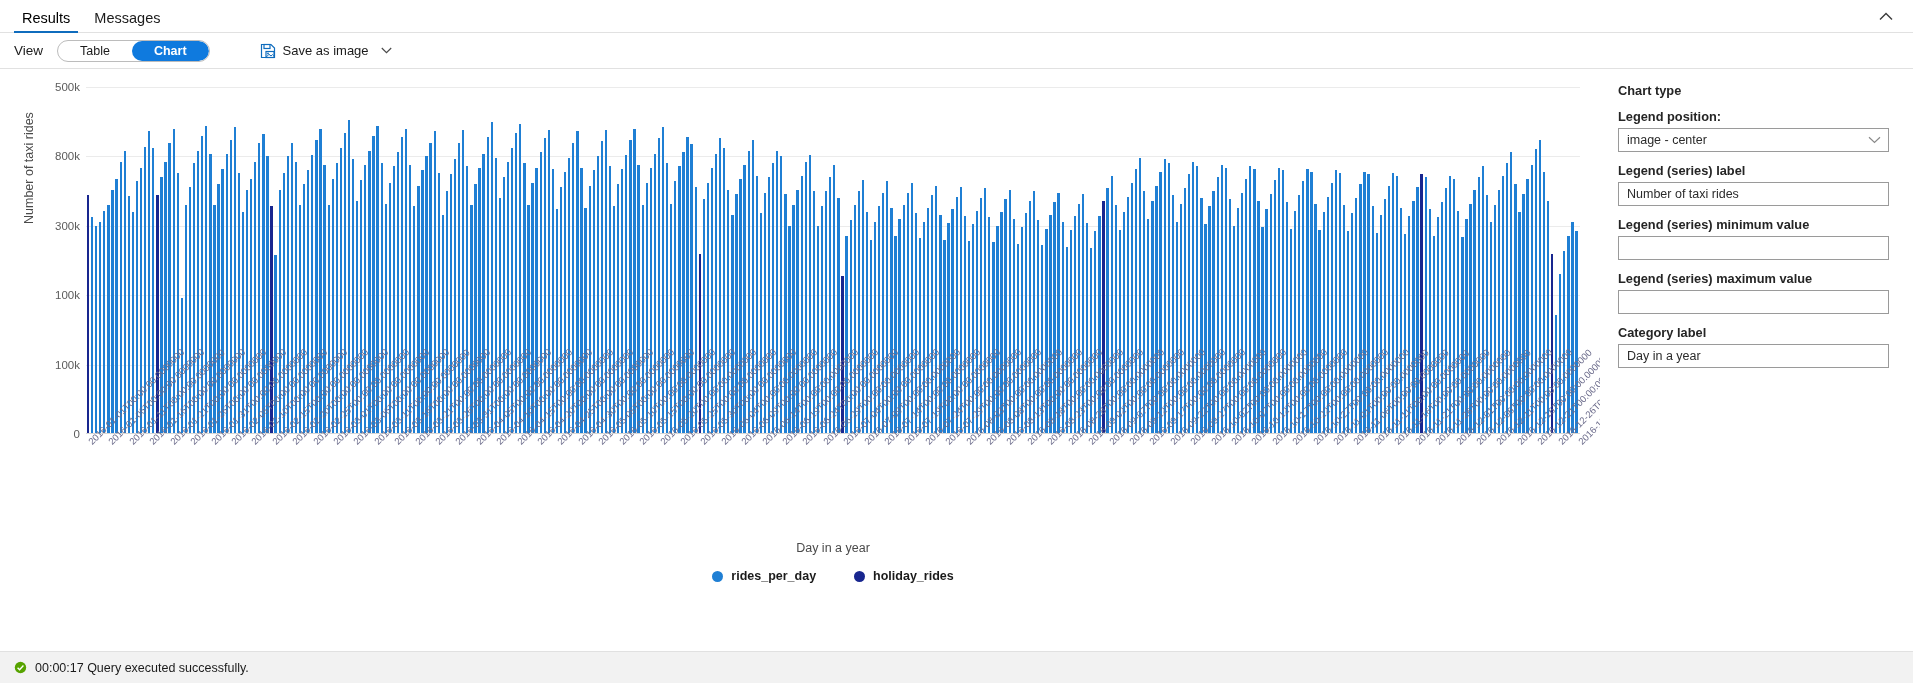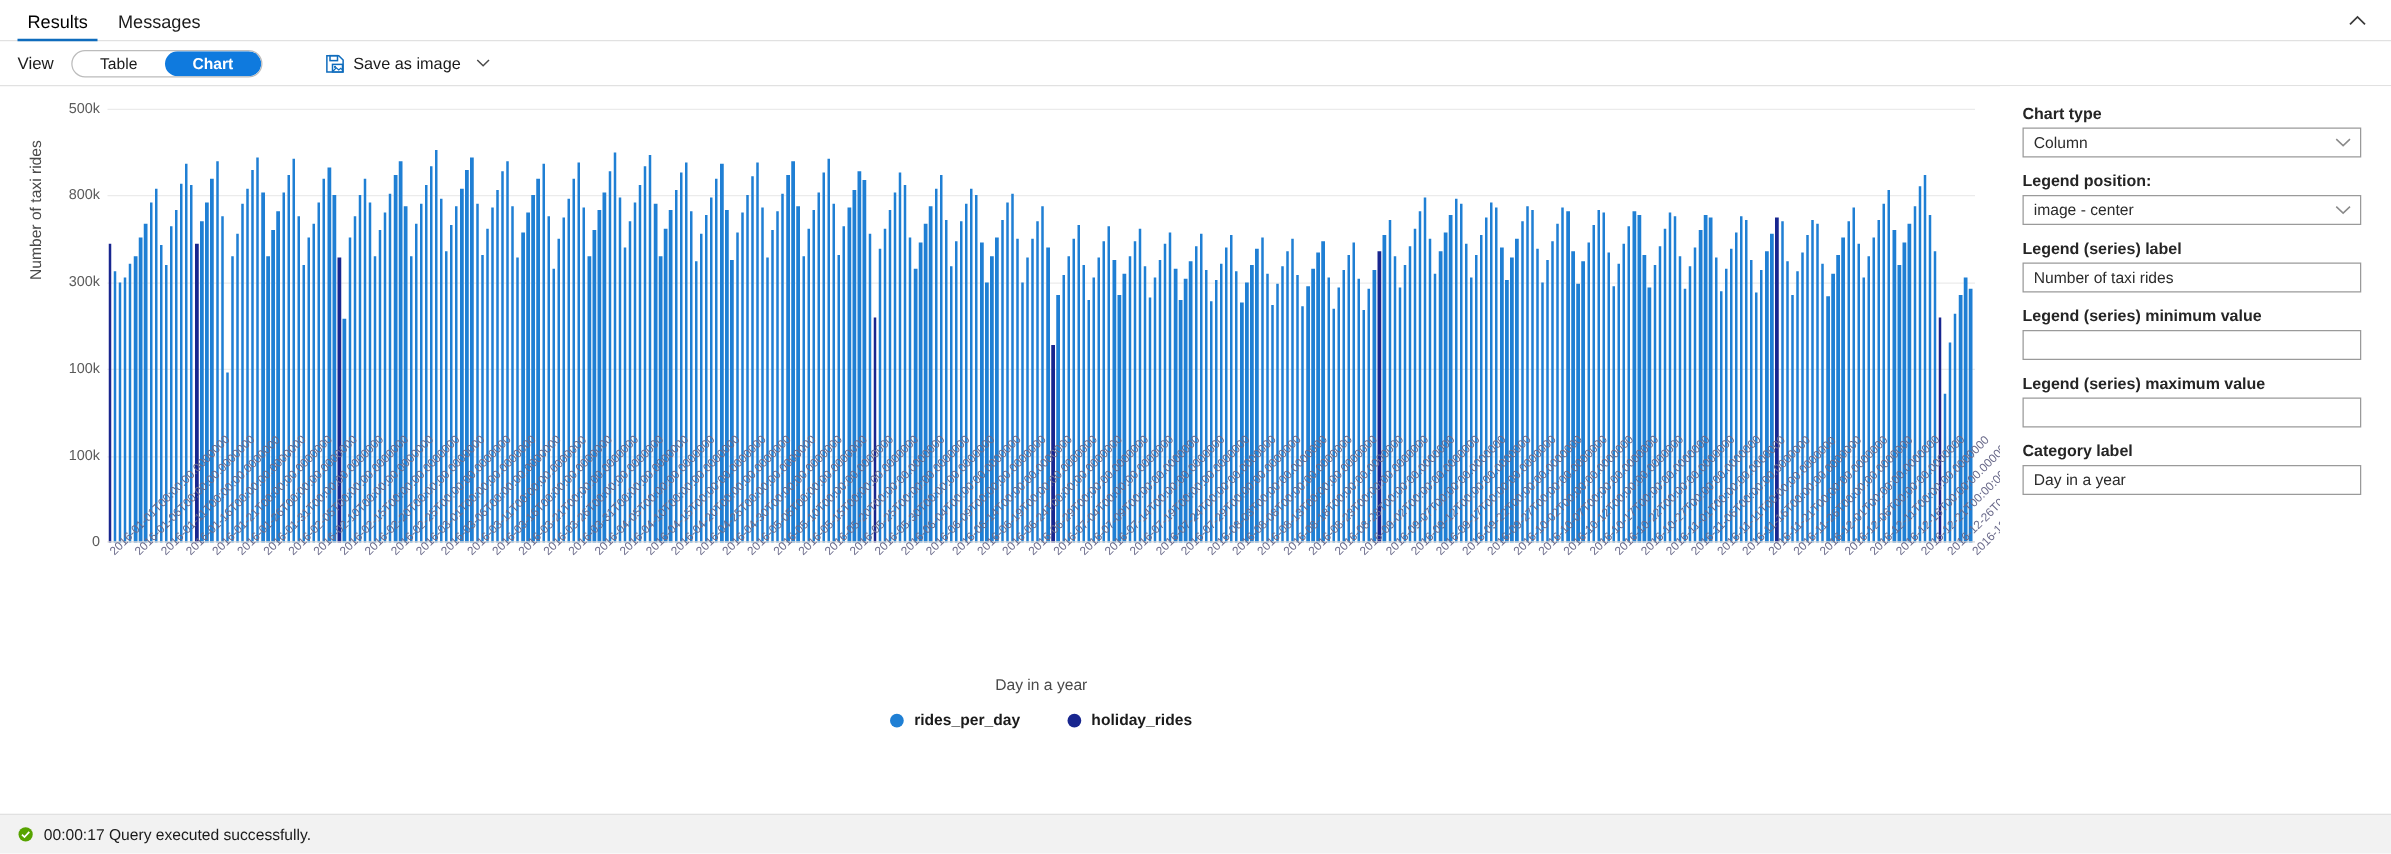--- a/index.html
+++ b/index.html
@@ -1500,26 +1500,20 @@
         <div class="legend-item">
           <span class="legend-dot" style="background: rgb(24, 38, 143);"></span>
           <span class="legend-text">holiday_rides</span>
         </div>
       </div>
   </div>
 
   <div class="config" id="config">
       <div class="field">
         <div class="field-label">Chart type</div>
-        <div class="field-ctl">
-          <span>Column</span>
-          <svg class="dd-chev" width="13" height="8" viewBox="0 0 13 8">
-            <path d="M1 1.3 L6.5 6.5 L12 1.3" fill="none" stroke="#8a8a8a" stroke-width="1.2"></path>
-          </svg>
-        </div>
       </div>
       <div class="field">
         <div class="field-label">Legend position:</div>
         <div class="field-ctl">
           <span>image - center</span>
           <svg class="dd-chev" width="13" height="8" viewBox="0 0 13 8">
             <path d="M1 1.3 L6.5 6.5 L12 1.3" fill="none" stroke="#8a8a8a" stroke-width="1.2"></path>
           </svg>
         </div>
       </div>

